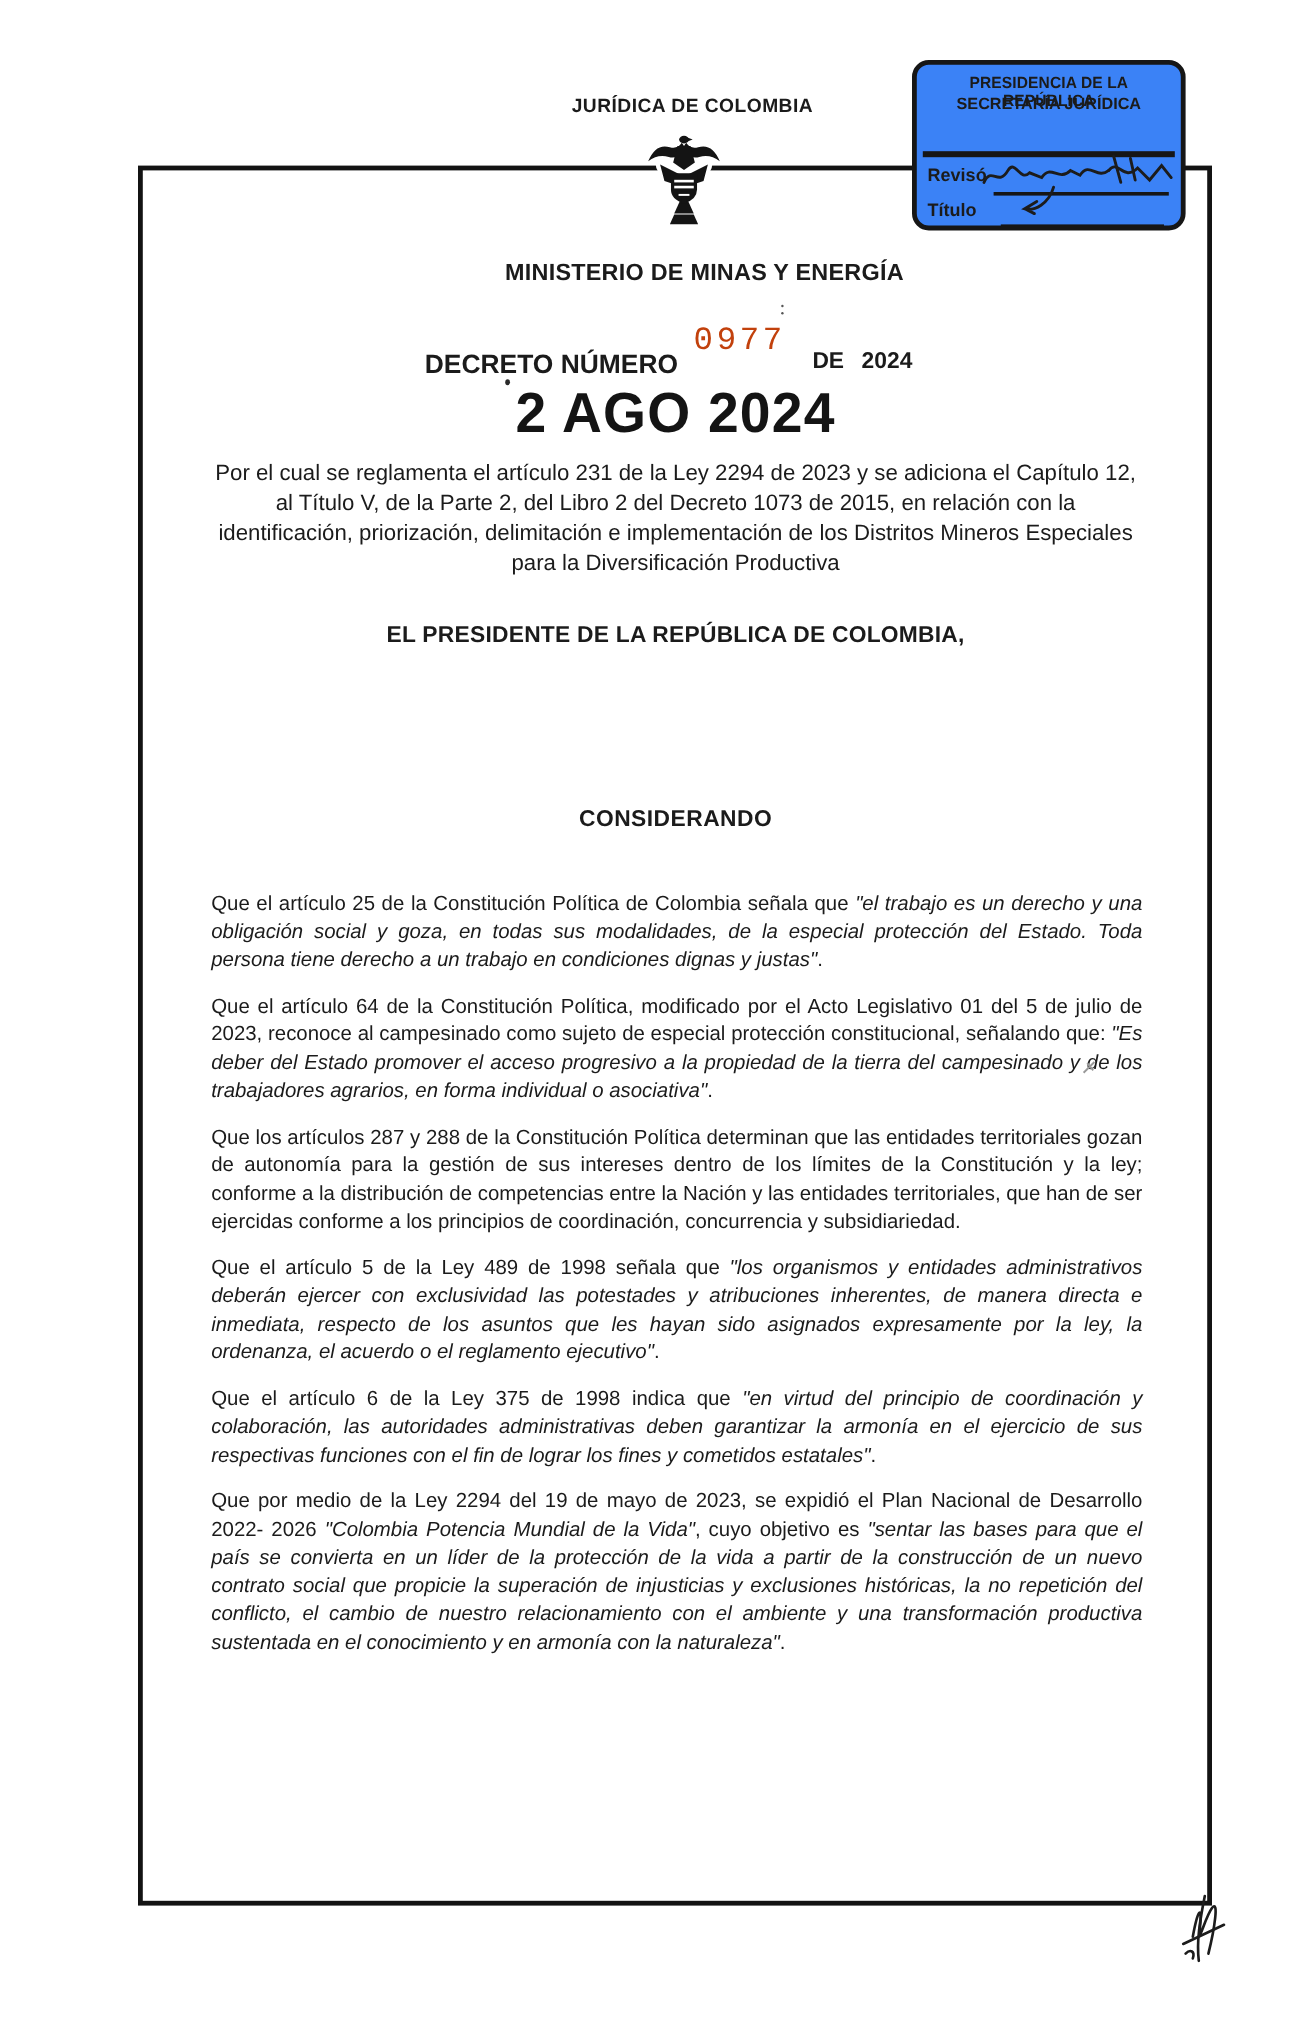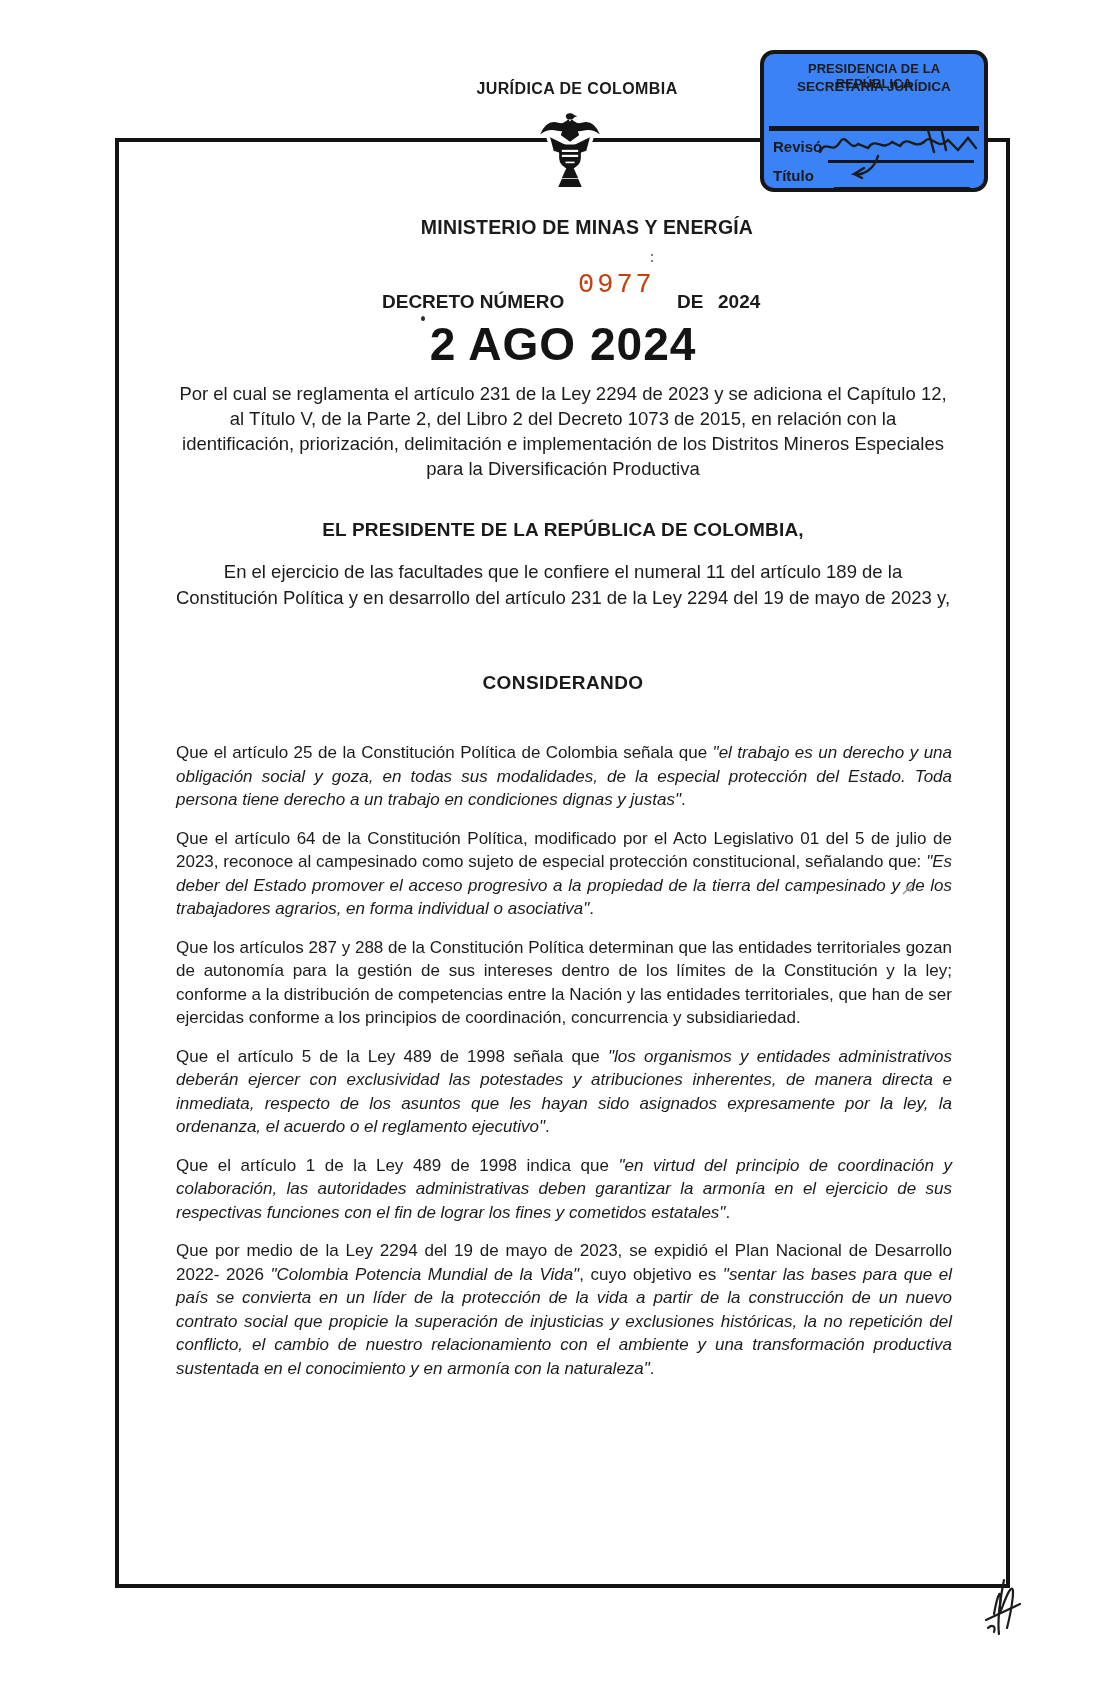--- a/index.html
+++ b/index.html
@@ -36,21 +36,21 @@
   .sb-divider{position:absolute;top:72px;left:5px;right:5px;height:5px;background:#161616;}
   .sb-reviso{position:absolute;top:84px;left:9px;font-size:15px;font-weight:bold;}
   .sb-reviso-line{position:absolute;top:106px;left:64px;right:10px;height:2.5px;background:#161616;}
   .sb-aprobo{position:absolute;top:113px;left:9px;font-size:15px;font-weight:bold;}
   .sb-aprobo-line{position:absolute;top:133px;left:70px;right:14px;height:2.5px;background:#161616;}
   .sb-hand{position:absolute;top:72px;left:52px;}
   .ministry{
     position:absolute;left:587px;top:216px;transform:translateX(-50%);
     font-size:19.5px;font-weight:bold;letter-spacing:.2px;white-space:nowrap;
   }
-  .decree-label{position:absolute;left:382px;top:291px;font-size:19px;font-weight:bold;}
+  .decree-label{position:absolute;left:354px;top:291px;font-size:22px;font-weight:bold;}
   .decree-number{position:absolute;left:578px;top:270px;
     font-family:"Liberation Mono", monospace;font-size:27px;letter-spacing:3px;color:#c2410c;}
   .decree-of{position:absolute;left:677px;top:291px;font-size:19px;font-weight:bold;}
   .decree-year{position:absolute;left:718px;top:291px;font-size:19px;font-weight:bold;}
   .date-stamp{
     position:absolute;left:175px;width:776px;top:316px;text-align:center;
     font-size:47px;font-weight:bold;letter-spacing:1px;color:#141414;
     transform:scaleX(.98);
   }
   .purpose{
@@ -131,30 +131,29 @@
   <div class="ministry">MINISTERIO DE MINAS Y ENERGÍA</div>
   <span class="decree-label">DECRETO NÚMERO</span>
   <span class="decree-number">0977</span>
   <span class="decree-of">DE</span>
   <span class="decree-year">2024</span>
   <div class="date-stamp">2 AGO 2024</div>
 
   <p class="purpose">Por el cual se reglamenta el artículo 231 de la Ley 2294 de 2023 y se adiciona el Capítulo 12, al Título V, de la Parte 2, del Libro 2 del Decreto 1073 de 2015, en relación con la identificación, priorización, delimitación e implementación de los Distritos Mineros Especiales para la Diversificación Productiva</p>
 
   <div class="president">EL PRESIDENTE DE LA REPÚBLICA DE COLOMBIA,</div>
-  <p class="powers">En el ejercicio de las facultades que le confiere el numeral 11 del artículo 189 de la Constitución Política y en desarrollo del artículo 231 de la Ley 2294 del 19 de mayo de 2023 y,</p>
 
   <div class="considering">CONSIDERANDO</div>
 
   <div class="recitals">
     <p><span>Que el artículo 25 de la Constitución Política de Colombia señala que </span><span style="font-style: italic;">"el trabajo es un derecho y una obligación social y goza, en todas sus modalidades, de la especial protección del Estado. Toda persona tiene derecho a un trabajo en condiciones dignas y justas"</span><span>.</span></p>
     <p><span>Que el artículo 64 de la Constitución Política, modificado por el Acto Legislativo 01 del 5 de julio de 2023, reconoce al campesinado como sujeto de especial protección constitucional, señalando que: </span><span style="font-style: italic;">"Es deber del Estado promover el acceso progresivo a la propiedad de la tierra del campesinado y de los trabajadores agrarios, en forma individual o asociativa"</span><span>.</span></p>
     <p><span>Que los artículos 287 y 288 de la Constitución Política determinan que las entidades territoriales gozan de autonomía para la gestión de sus intereses dentro de los límites de la Constitución y la ley; conforme a la distribución de competencias entre la Nación y las entidades territoriales, que han de ser ejercidas conforme a los principios de coordinación, concurrencia y subsidiariedad.</span></p>
     <p><span>Que el artículo 5 de la Ley 489 de 1998 señala que </span><span style="font-style: italic;">"los organismos y entidades administrativos deberán ejercer con exclusividad las potestades y atribuciones inherentes, de manera directa e inmediata, respecto de los asuntos que les hayan sido asignados expresamente por la ley, la ordenanza, el acuerdo o el reglamento ejecutivo"</span><span>.</span></p>
-    <p><span>Que el artículo 1 de la Ley 489 de 1998 indica que </span><span style="font-style: italic;">"en virtud del principio de coordinación y colaboración, las autoridades administrativas deben garantizar la armonía en el ejercicio de sus respectivas funciones con el fin de lograr los fines y cometidos estatales"</span><span>.</span></p>
+    <p><span>Que el artículo 6 de la Ley 375 de 1998 indica que </span><span style="font-style: italic;">"en virtud del principio de coordinación y colaboración, las autoridades administrativas deben garantizar la armonía en el ejercicio de sus respectivas funciones con el fin de lograr los fines y cometidos estatales"</span><span>.</span></p>
     <p><span>Que por medio de la Ley 2294 del 19 de mayo de 2023, se expidió el Plan Nacional de Desarrollo 2022- 2026 </span><span style="font-style: italic;">"Colombia Potencia Mundial de la Vida"</span><span>, cuyo objetivo es </span><span style="font-style: italic;">"sentar las bases para que el país se convierta en un líder de la protección de la vida a partir de la construcción de un nuevo contrato social que propicie la superación de injusticias y exclusiones históricas, la no repetición del conflicto, el cambio de nuestro relacionamiento con el ambiente y una transformación productiva sustentada en el conocimiento y en armonía con la naturaleza"</span><span>.</span></p>
   </div>
 
   <div class="ink-dot" style="left:421px;top:316px;width:4px;height:5px;"></div>
   <div class="ink-dot" style="left:651px;top:254px;width:2px;height:2px;background:#555;"></div>
   <div class="ink-dot" style="left:651px;top:260px;width:2px;height:2px;background:#555;"></div>
 
   <svg class="smudge" style="left:900px;top:882px;" width="16" height="16" viewBox="0 0 16 16">
     <path d="M3 12 L12 3 M6 4 L11 10" stroke="#9a9a9a" stroke-width="1.6" fill="none"></path>
   </svg>

